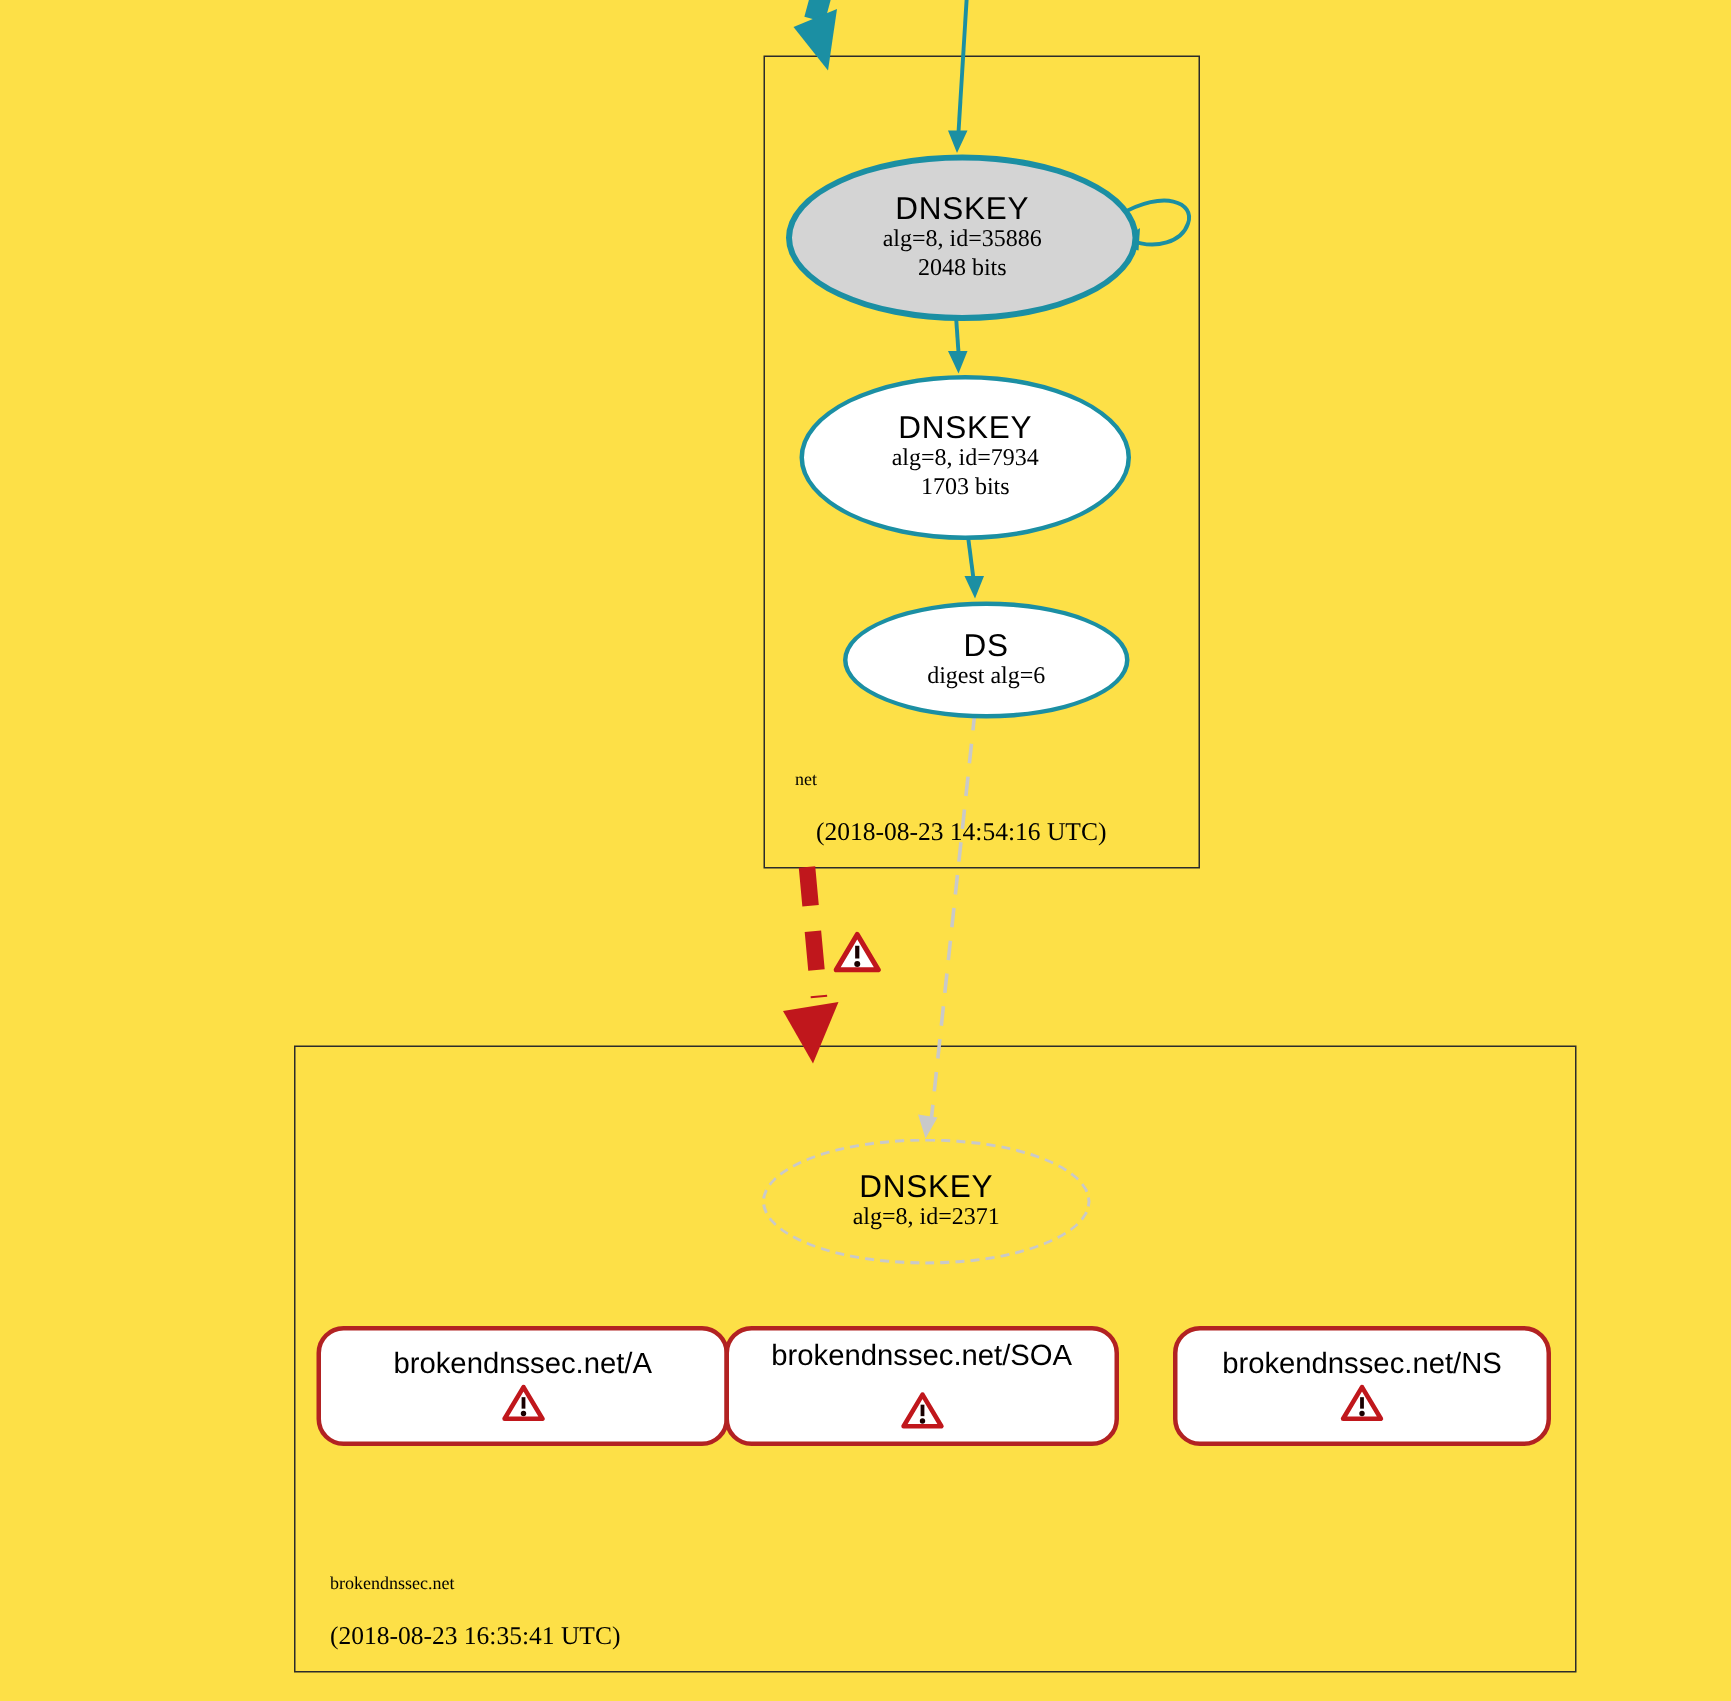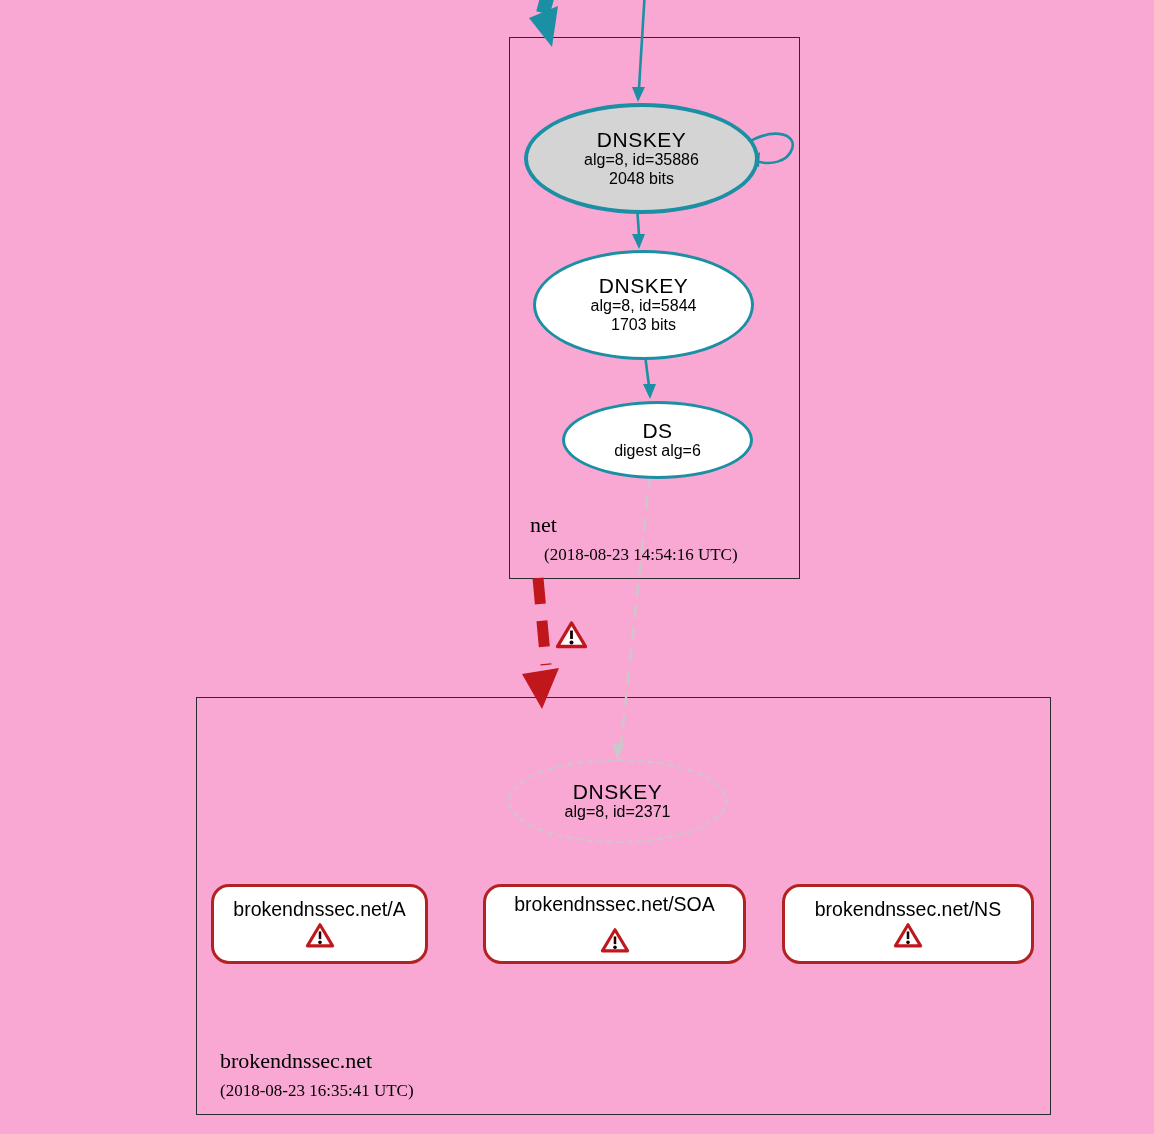--- a/index.html
+++ b/index.html
@@ -8,21 +8,21 @@
     --red-border:#b22222;
     --gray-dashed:#c9c9c9;
     --node-fill-gray:#d4d4d4;
     --box-border:#2b2b2b;
     --text-color:#000000;
   }
   html,body{margin:0;padding:0;background:#ffffff;}
   #canvas{
     position:relative;
     width:1154px;height:1134px;
-    background:#f9a8d4;
+    background:#fde047;
     overflow:hidden;
     font-family:"Liberation Sans", sans-serif;
   }
   .zone-box{
     position:absolute;
     border:1.5px solid var(--box-border);
     background:transparent;
     z-index:1;
   }
   #edges{
@@ -42,21 +42,21 @@
     align-items:center;justify-content:center;
     text-align:center;color:var(--text-color);
     background:#ffffff;
   }
   .ellipse{border-radius:50%;}
   .node .title{
     font-family:"Liberation Sans", sans-serif;
     font-size:21px;line-height:1.05;letter-spacing:0.5px;
   }
   .node .detail{
-    font-family:Liberation Sans, sans-serif;
+    font-family:Liberation Serif, serif;
     font-size:16px;line-height:1.18;
   }
   .ksk{
     left:524px;top:103px;width:227px;height:103px;
     border:4px solid var(--teal);
     background:var(--node-fill-gray);
   }
   .zsk{
     left:533px;top:250px;width:215px;height:104px;
     border:3px solid var(--teal);
@@ -81,21 +81,21 @@
     box-sizing:border-box;
   }
   .rrset .rrset-label{
     font-family:"Liberation Sans", sans-serif;
     font-size:19.5px;color:var(--text-color);line-height:1.1;
   }
   .warning{width:30px;height:27px;display:block;}
   .zone-label{
     position:absolute;z-index:3;
     font-family:"Liberation Serif", serif;
-    font-size:22px;color:var(--text-color);
+    font-size:12px;color:var(--text-color);
   }
   .zone-ts{
     position:absolute;z-index:3;
     font-family:"Liberation Serif", serif;
     font-size:17px;color:var(--text-color);
   }
   .warn-float{
     position:absolute;z-index:4;left:555px;top:620px;
     width:33px;height:30px;
   }
@@ -156,38 +156,38 @@
   </div>
 
   <div class="node ellipse ksk">
     <div class="title">DNSKEY</div>
     <div class="detail">alg=8, id=35886</div>
     <div class="detail">2048 bits</div>
   </div>
 
   <div class="node ellipse zsk">
     <div class="title">DNSKEY</div>
-    <div class="detail">alg=8, id=5844</div>
+    <div class="detail">alg=8, id=7934</div>
     <div class="detail">1703 bits</div>
   </div>
 
   <div class="node ellipse ds">
     <div class="title">DS</div>
     <div class="detail">digest alg=6</div>
   </div>
 
   <div class="zone-label" style="left:530px;top:512px;">net</div>
   <div class="zone-ts" style="left:544px;top:545px;">(2018-08-23 14:54:16 UTC)</div>
 
   <div class="node ellipse dnskey-broken">
     <div class="title">DNSKEY</div>
     <div class="detail">alg=8, id=2371</div>
   </div>
 
-  <div class="rrset" style="left:211px;width:217px;">
+  <div class="rrset" style="left:211px;width:275px;">
     <div class="rrset-label">brokendnssec.net/A</div>
     <svg class="warning" viewBox="0 0 32 30">
       <path d="M16 3 L30 26.5 L2 26.5 Z" fill="#ffffff" stroke="var(--red-edge)" stroke-width="3.4" stroke-linejoin="round"></path>
       <rect x="14.6" y="10.5" width="2.8" height="8.5" fill="#1a0000"></rect>
       <circle cx="16" cy="22.6" r="2" fill="#1a0000"></circle>
     </svg>
   </div>
 
   <div class="rrset" style="left:483px;width:263px;gap:11px;">
     <div class="rrset-label">brokendnssec.net/SOA</div>

